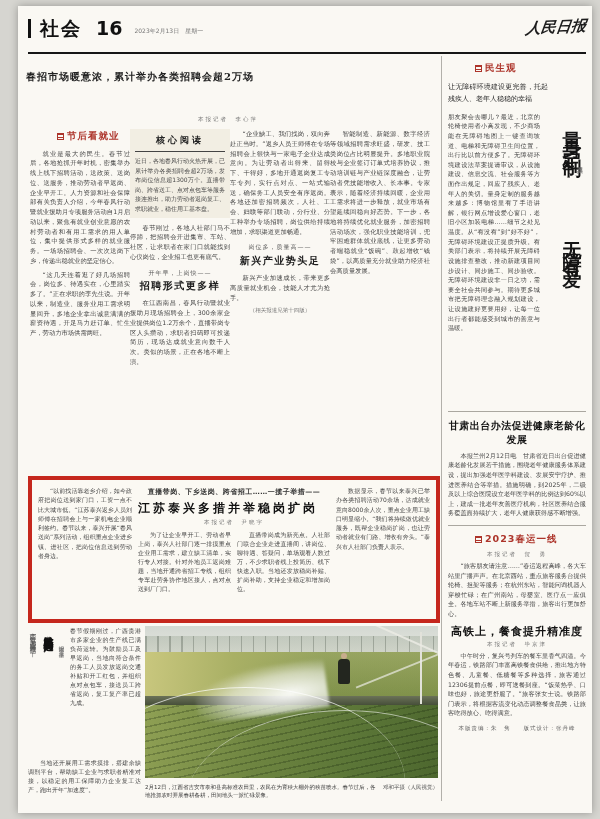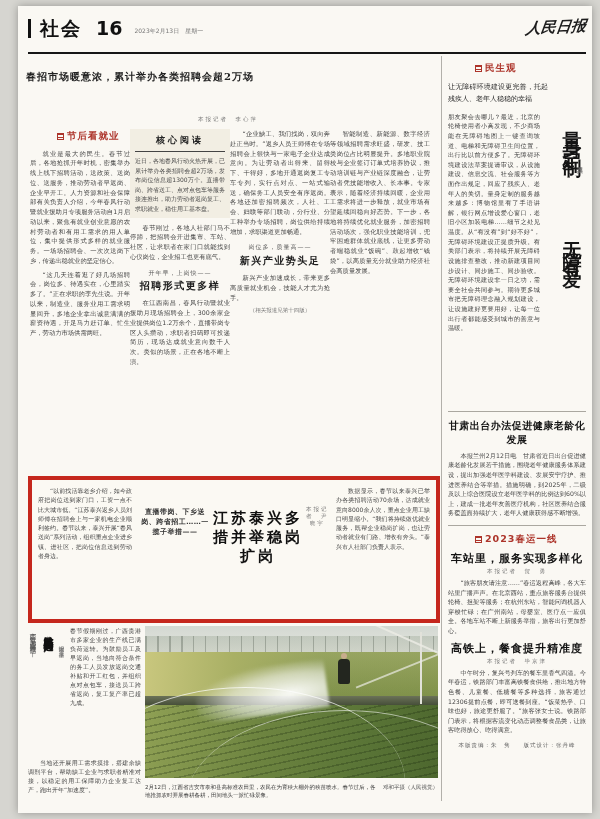--- a/index.html
+++ b/index.html
@@ -61,23 +61,23 @@
   .subgrp .sh{font-family:"DejaVu Serif",serif;font-weight:bold;font-size:10px;color:#1c1c1c;letter-spacing:1.5px;margin-top:1px;}
   .notec{text-align:center;font-size:5.5px;color:#777;margin-top:3px;}
   
   .hlbox{
     position:absolute;left:10px;top:470px;width:412px;height:147px;
     border:4px solid #c5271d;background:#fbf9f3;box-sizing:border-box;
     display:flex;gap:6px;padding:6px;overflow:hidden;
   }
   .hl-col{width:94px;font-size:6px;line-height:1.55;color:#454545;text-align:justify;overflow:hidden;}
   .hl-col p{margin:0 0 3px;text-indent:2em;}
-  .hl-center{flex:1;display:flex;flex-direction:row;overflow:hidden;margin-top:20px;}
+  .hl-center{flex:1;display:flex;flex-direction:column;overflow:hidden;}
   .hl-kicker{text-align:center;font-size:7px;font-weight:bold;color:#333;letter-spacing:0.5px;margin-top:1px;}
-  .hl-headline{text-align:center;font-family:"DejaVu Serif",serif;font-weight:bold;font-size:15px;color:#101010;letter-spacing:3px;margin:3px 0 2px;}
+  .hl-headline{font-family:"DejaVu Serif",serif;font-weight:bold;font-size:12px;color:#101010;letter-spacing:3px;margin:3px 0 2px;}
   .hl-byline{text-align:center;font-size:5.5px;color:#777;letter-spacing:2px;margin-bottom:4px;}
   .hl-body{flex:1;display:flex;gap:6px;overflow:hidden;}
   .hl-bcol{flex:1;font-size:6px;line-height:1.5;color:#454545;text-align:justify;overflow:hidden;text-indent:2em;}
   
   .blart{position:absolute;left:10px;top:620px;width:113px;height:186px;overflow:hidden;}
   .bl-top{display:flex;gap:4px;height:128px;overflow:hidden;}
   .bl-kick{writing-mode:vertical-rl;font-size:6.5px;color:#555;letter-spacing:1.5px;padding-top:2px;}
   .bl-head{writing-mode:vertical-rl;font-family:"DejaVu Serif",serif;font-weight:bold;font-size:10px;color:#111;letter-spacing:0.5px;padding-top:2px;}
   .bl-by{writing-mode:vertical-rl;font-size:5.5px;color:#777;padding-top:16px;}
   .bl-body{flex:1;font-size:6px;line-height:1.5;color:#454545;text-align:justify;overflow:hidden;}
@@ -240,21 +240,20 @@
       </div>
     </div>
     <div class="rdiv"></div>
     <div class="r-head2">甘肃出台办法促进健康老龄化发展</div>
     <div class="r-body">本报兰州2月12日电　甘肃省近日出台促进健康老龄化发展若干措施，围绕老年健康服务体系建设，提出加强老年医学科建设、发展安宁疗护、推进医养结合等举措。措施明确，到2025年，二级及以上综合医院设立老年医学科的比例达到60%以上，建成一批老年友善医疗机构，社区医养结合服务覆盖面持续扩大，老年人健康获得感不断增强。</div>
     <div class="rdiv"></div>
     <div class="redhead">
       <span class="sq"></span>
       <span>2023春运一线</span>
     </div>
-    <div class="r-arthead">车站里，服务实现多样化</div>
     <div class="r-artby">本报记者　贺　勇</div>
     <div class="r-body">“旅客朋友请注意……”春运返程高峰，各大车站里广播声声。在北京西站，重点旅客服务台提供轮椅、担架等服务；在杭州东站，智能问询机器人穿梭忙碌；在广州南站，母婴室、医疗点一应俱全。各地车站不断上新服务举措，旅客出行更加舒心。</div>
     <div class="r-arthead">高铁上，餐食提升精准度</div>
     <div class="r-artby">本报记者　毕京津</div>
     <div class="r-body">中午时分，复兴号列车的餐车里香气四溢。今年春运，铁路部门丰富高铁餐食供给，推出地方特色餐、儿童餐、低糖餐等多种选择，旅客通过12306提前点餐，即可送餐到座。“饭菜热乎、口味也好，旅途更舒服了。”旅客张女士说。铁路部门表示，将根据客流变化动态调整餐食品类，让旅客吃得放心、吃得满意。</div>
     <div class="r-footer">本版责编：朱　隽　　版式设计：张丹峰</div>
   </div>
 
 </div>
 

